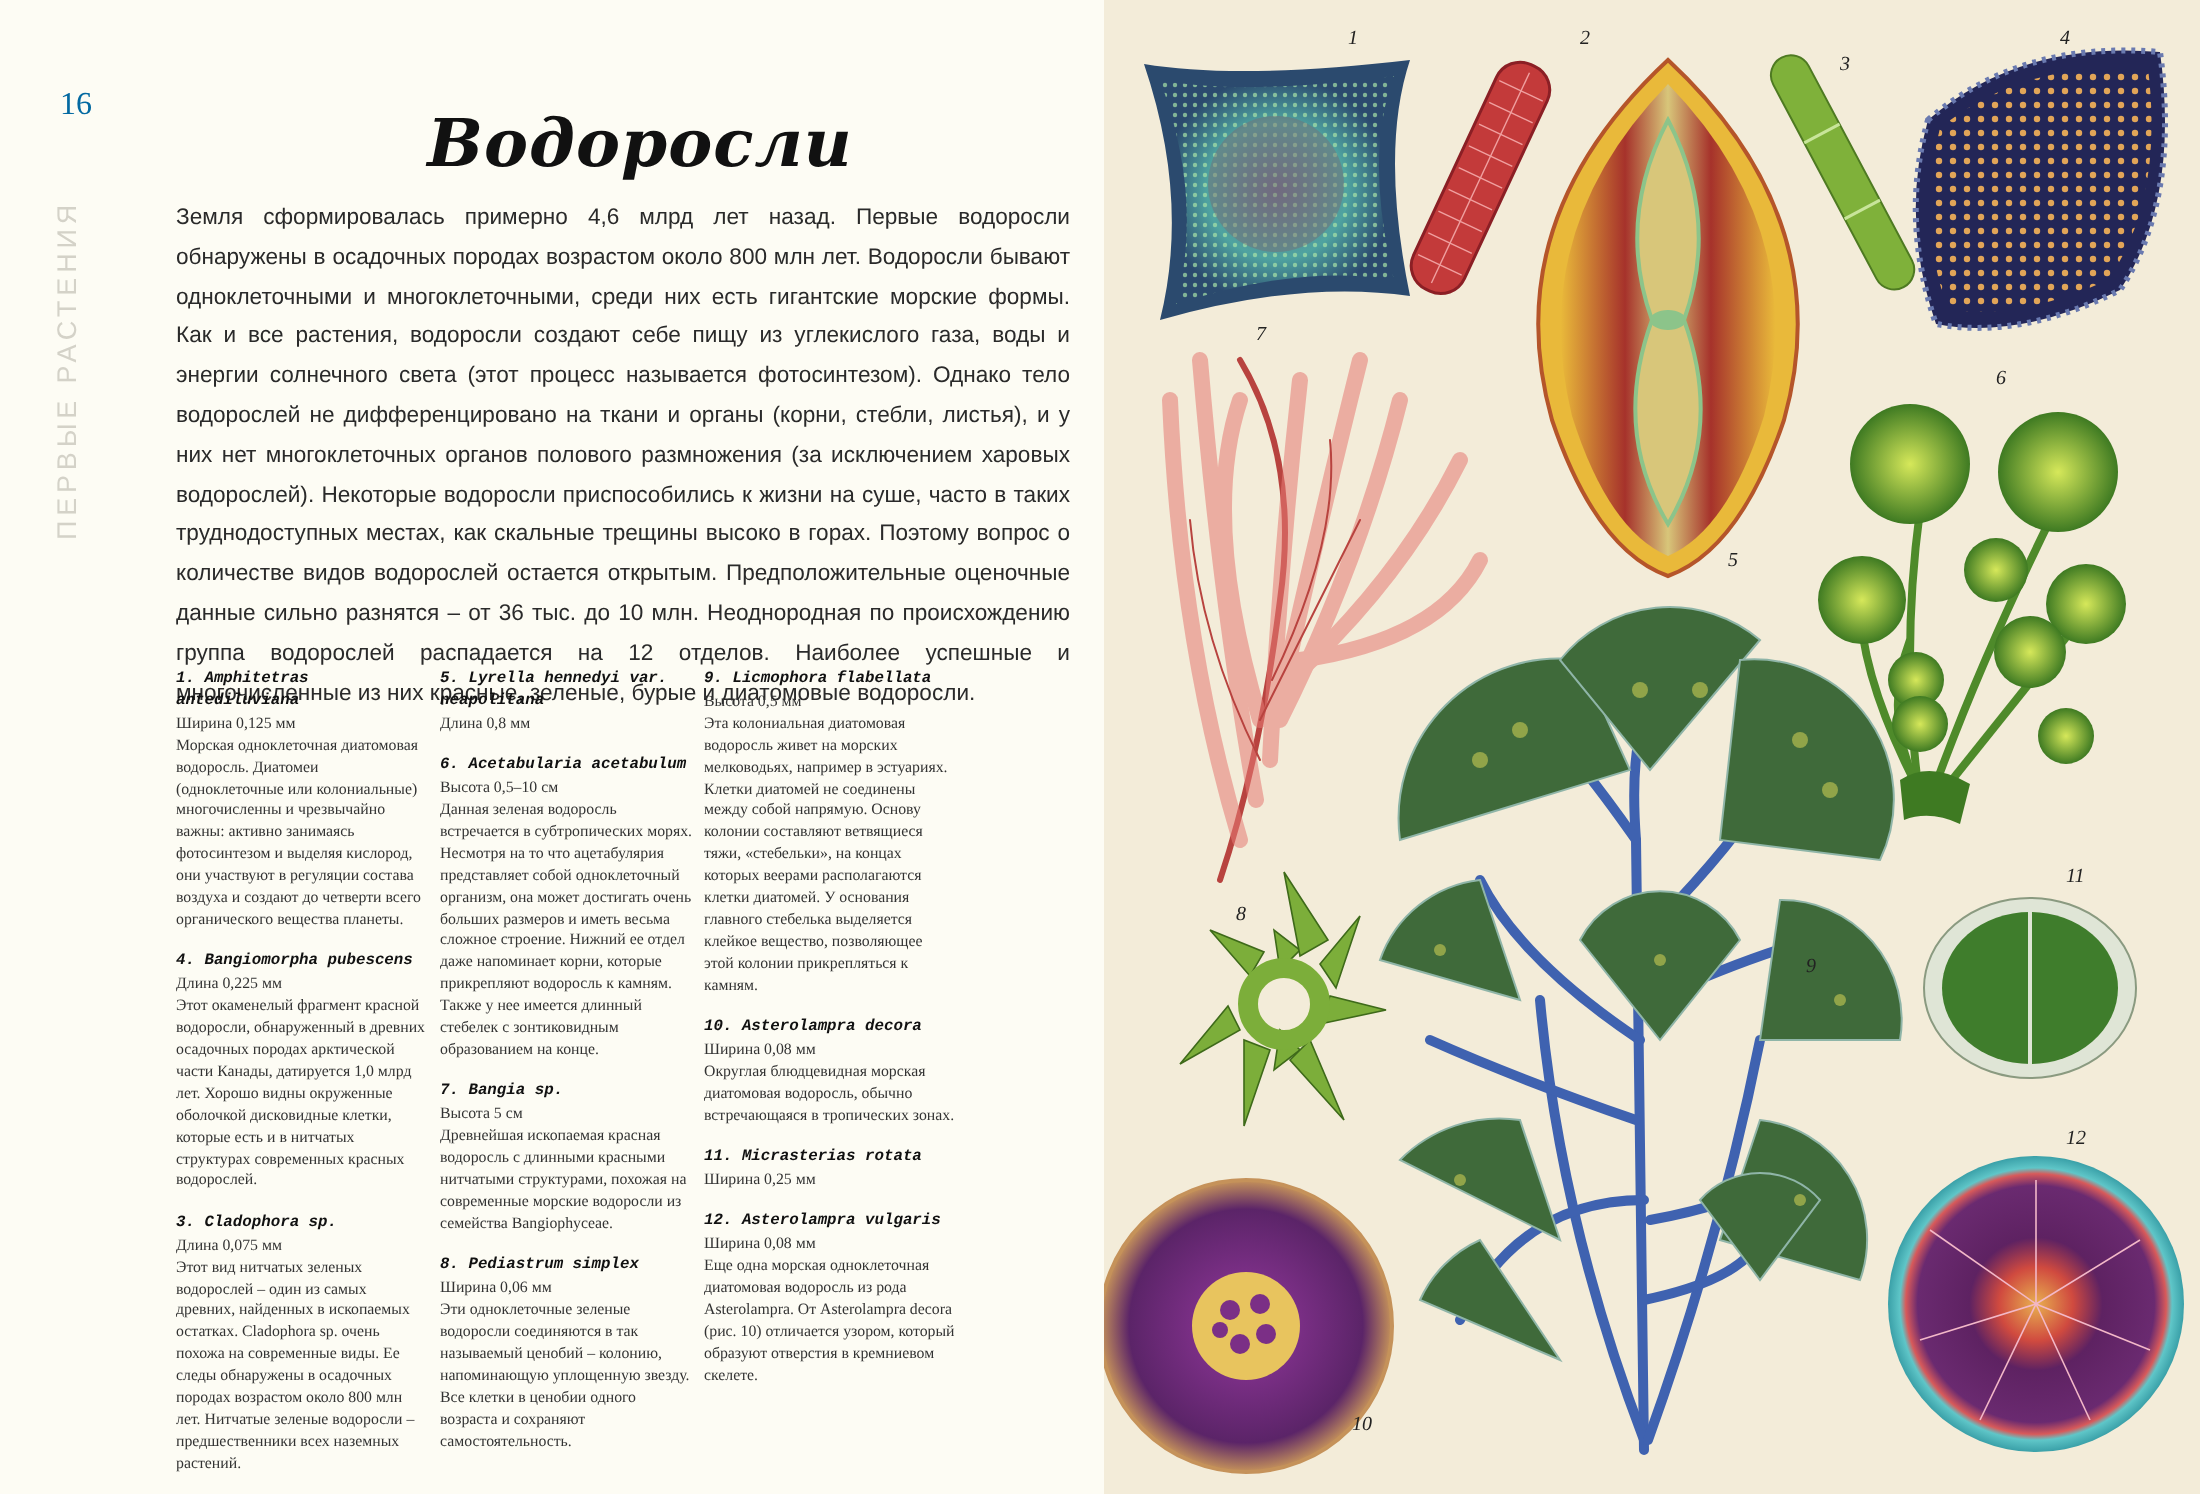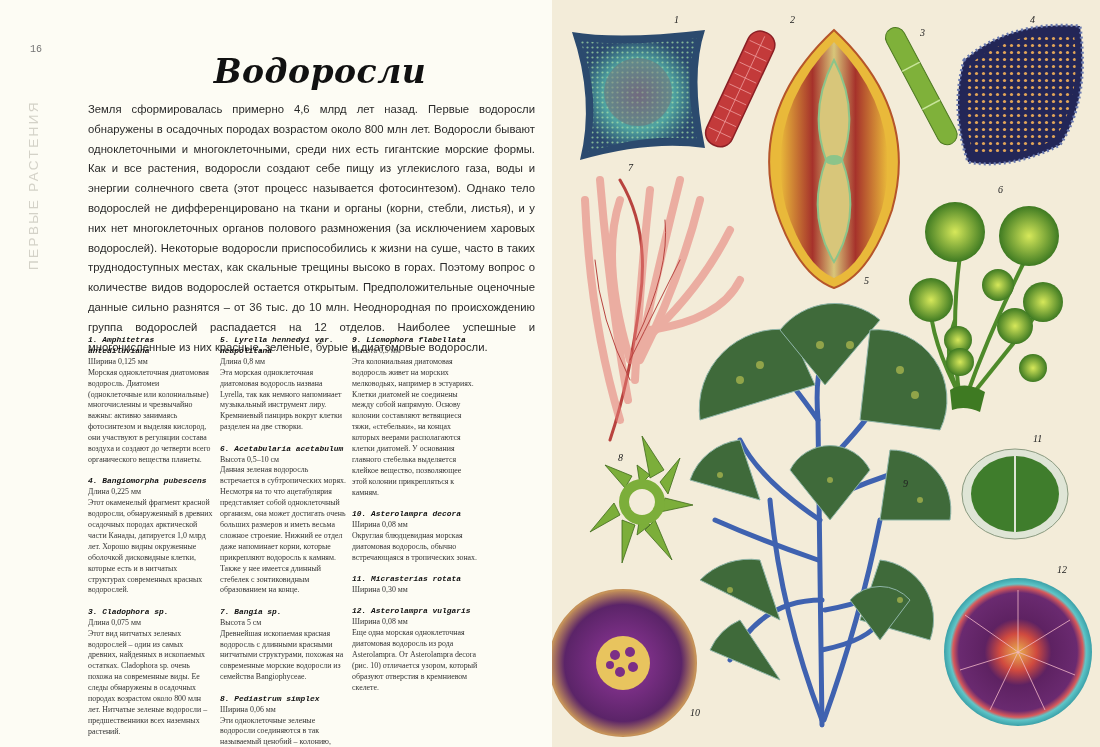--- a/index.html
+++ b/index.html
@@ -1,20 +1,20 @@
 <!DOCTYPE html>
 <html><head>
 <meta charset="utf-8">
 <style>
   * { box-sizing: border-box; margin: 0; padding: 0; }
   html, body { width: 1100px; height: 747px; overflow: hidden; background: #fdfbf3; }
   body { position: relative; font-family: "Liberation Sans", sans-serif; color: #222; }
   .left-page { position: absolute; left: 0; top: 0; width: 552px; height: 747px; background: #fdfcf4; }
   .right-page { position: absolute; left: 552px; top: 0; width: 548px; height: 747px; background: #f3ecd9; overflow: hidden; }
-  .page-number { position: absolute; left: 30px; top: 44px; font-size: 10px; color: #737373; font-family: Liberation Mono, monospace; }
+  .page-number { position: absolute; left: 30px; top: 44px; font-size: 16px; color: #0369a1; font-family: Liberation Serif, serif; }
   .running-head { position: absolute; left: 26px; top: 270px; transform: rotate(-90deg); transform-origin: left top; font-size: 13.5px; letter-spacing: 2.4px; color: #d4d2c8; white-space: nowrap; }
   .title { position: absolute; left: 0; width: 640px; top: 52px; text-align: center; font-family: "DejaVu Serif", serif; font-size: 33px; font-style: italic; font-weight: bold; color: #111; letter-spacing: 0.5px; }
   .intro { position: absolute; left: 88px; top: 100px; width: 447px; font-size: 11.3px; line-height: 19.8px; text-align: justify; color: #2a2a2a; }
   .captions-header { position: absolute; left: 88px; top: 314px; width: 447px; height: 16px; display: flex; align-items: center; }
   .captions-header .rule { flex: 1; height: 1px; background: #b8b6ae; }
   .captions-header .label { padding: 0 14px; font-family: "DejaVu Serif", serif; font-style: italic; font-size: 10px; color: #333; white-space: nowrap; }
   .captions-header .rule-right { flex: 0 0 125px; }
   .captions { position: absolute; left: 88px; top: 335px; width: 390px; display: flex; gap: 6px; }
   .col { width: 126px; font-family: "Liberation Serif", serif; font-size: 7.9px; line-height: 10.9px; color: #333; }
   .cap { margin-bottom: 10.5px; }
@@ -53,21 +53,20 @@
       </div>
       <div class="cap">
         <span class="cap-name">4. Rhaphoneis amphiceros</span>
 
       </div>
     </div>
     <div class="col">
       <div class="cap">
         <span class="cap-name">5. Lyrella hennedyi var. neapolitana</span>
         <span class="cap-size">Длина 0,8 мм</span>
-        <span class="cap-text">Эта морская одноклеточная диатомовая водоросль названа Lyrella, так как немного напоминает музыкальный инструмент лиру. Кремниевый панцирь вокруг клетки разделен на две створки.</span>
       </div>
       <div class="cap">
         <span class="cap-name">6. Acetabularia acetabulum</span>
         <span class="cap-size">Высота 0,5–10 см</span>
         <span class="cap-text">Данная зеленая водоросль встречается в субтропических морях. Несмотря на то что ацетабулярия представляет собой одноклеточный организм, она может достигать очень больших размеров и иметь весьма сложное строение. Нижний ее отдел даже напоминает корни, которые прикрепляют водоросль к камням. Также у нее имеется длинный стебелек с зонтиковидным образованием на конце.</span>
       </div>
       <div class="cap">
         <span class="cap-name">7. Bangia sp.</span>
         <span class="cap-size">Высота 5 см</span>
         <span class="cap-text">Древнейшая ископаемая красная водоросль с длинными красными нитчатыми структурами, похожая на современные морские водоросли из семейства Bangiophyceae.</span>
@@ -84,21 +83,21 @@
         <span class="cap-size">Высота 0,5 мм</span>
         <span class="cap-text">Эта колониальная диатомовая водоросль живет на морских мелководьях, например в эстуариях. Клетки диатомей не соединены между собой напрямую. Основу колонии составляют ветвящиеся тяжи, «стебельки», на концах которых веерами располагаются клетки диатомей. У основания главного стебелька выделяется клейкое вещество, позволяющее этой колонии прикрепляться к камням.</span>
       </div>
       <div class="cap">
         <span class="cap-name">10. Asterolampra decora</span>
         <span class="cap-size">Ширина 0,08 мм</span>
         <span class="cap-text">Округлая блюдцевидная морская диатомовая водоросль, обычно встречающаяся в тропических зонах.</span>
       </div>
       <div class="cap">
         <span class="cap-name">11. Micrasterias rotata</span>
-        <span class="cap-size">Ширина 0,30 мм</span>
+        <span class="cap-size">Ширина 0,25 мм</span>
       </div>
       <div class="cap">
         <span class="cap-name">12. Asterolampra vulgaris</span>
         <span class="cap-size">Ширина 0,08 мм</span>
         <span class="cap-text">Еще одна морская одноклеточная диатомовая водоросль из рода Asterolampra. От Asterolampra decora (рис. 10) отличается узором, который образуют отверстия в кремниевом скелете.</span>
       </div>
     </div>
   </div>
 </div>
 
@@ -311,16 +310,16 @@
 
   <span class="fig-num" style="left:122px; top:14px;">1</span>
   <span class="fig-num" style="left:238px; top:14px;">2</span>
   <span class="fig-num" style="left:368px; top:27px;">3</span>
   <span class="fig-num" style="left:478px; top:14px;">4</span>
   <span class="fig-num" style="left:312px; top:275px;">5</span>
   <span class="fig-num" style="left:446px; top:184px;">6</span>
   <span class="fig-num" style="left:76px; top:162px;">7</span>
   <span class="fig-num" style="left:66px; top:452px;">8</span>
   <span class="fig-num" style="left:351px; top:478px;">9</span>
-  <span class="fig-num" style="left:138px; top:707px;">10</span>
+  <span class="fig-num" style="left:124px; top:707px;">10</span>
   <span class="fig-num" style="left:481px; top:433px;text-align:right;">11</span>
-  <span class="fig-num" style="left:505px; top:564px;">12</span>
+  <span class="fig-num" style="left:481px; top:564px;">12</span>
 </div>
 
 </body></html>

